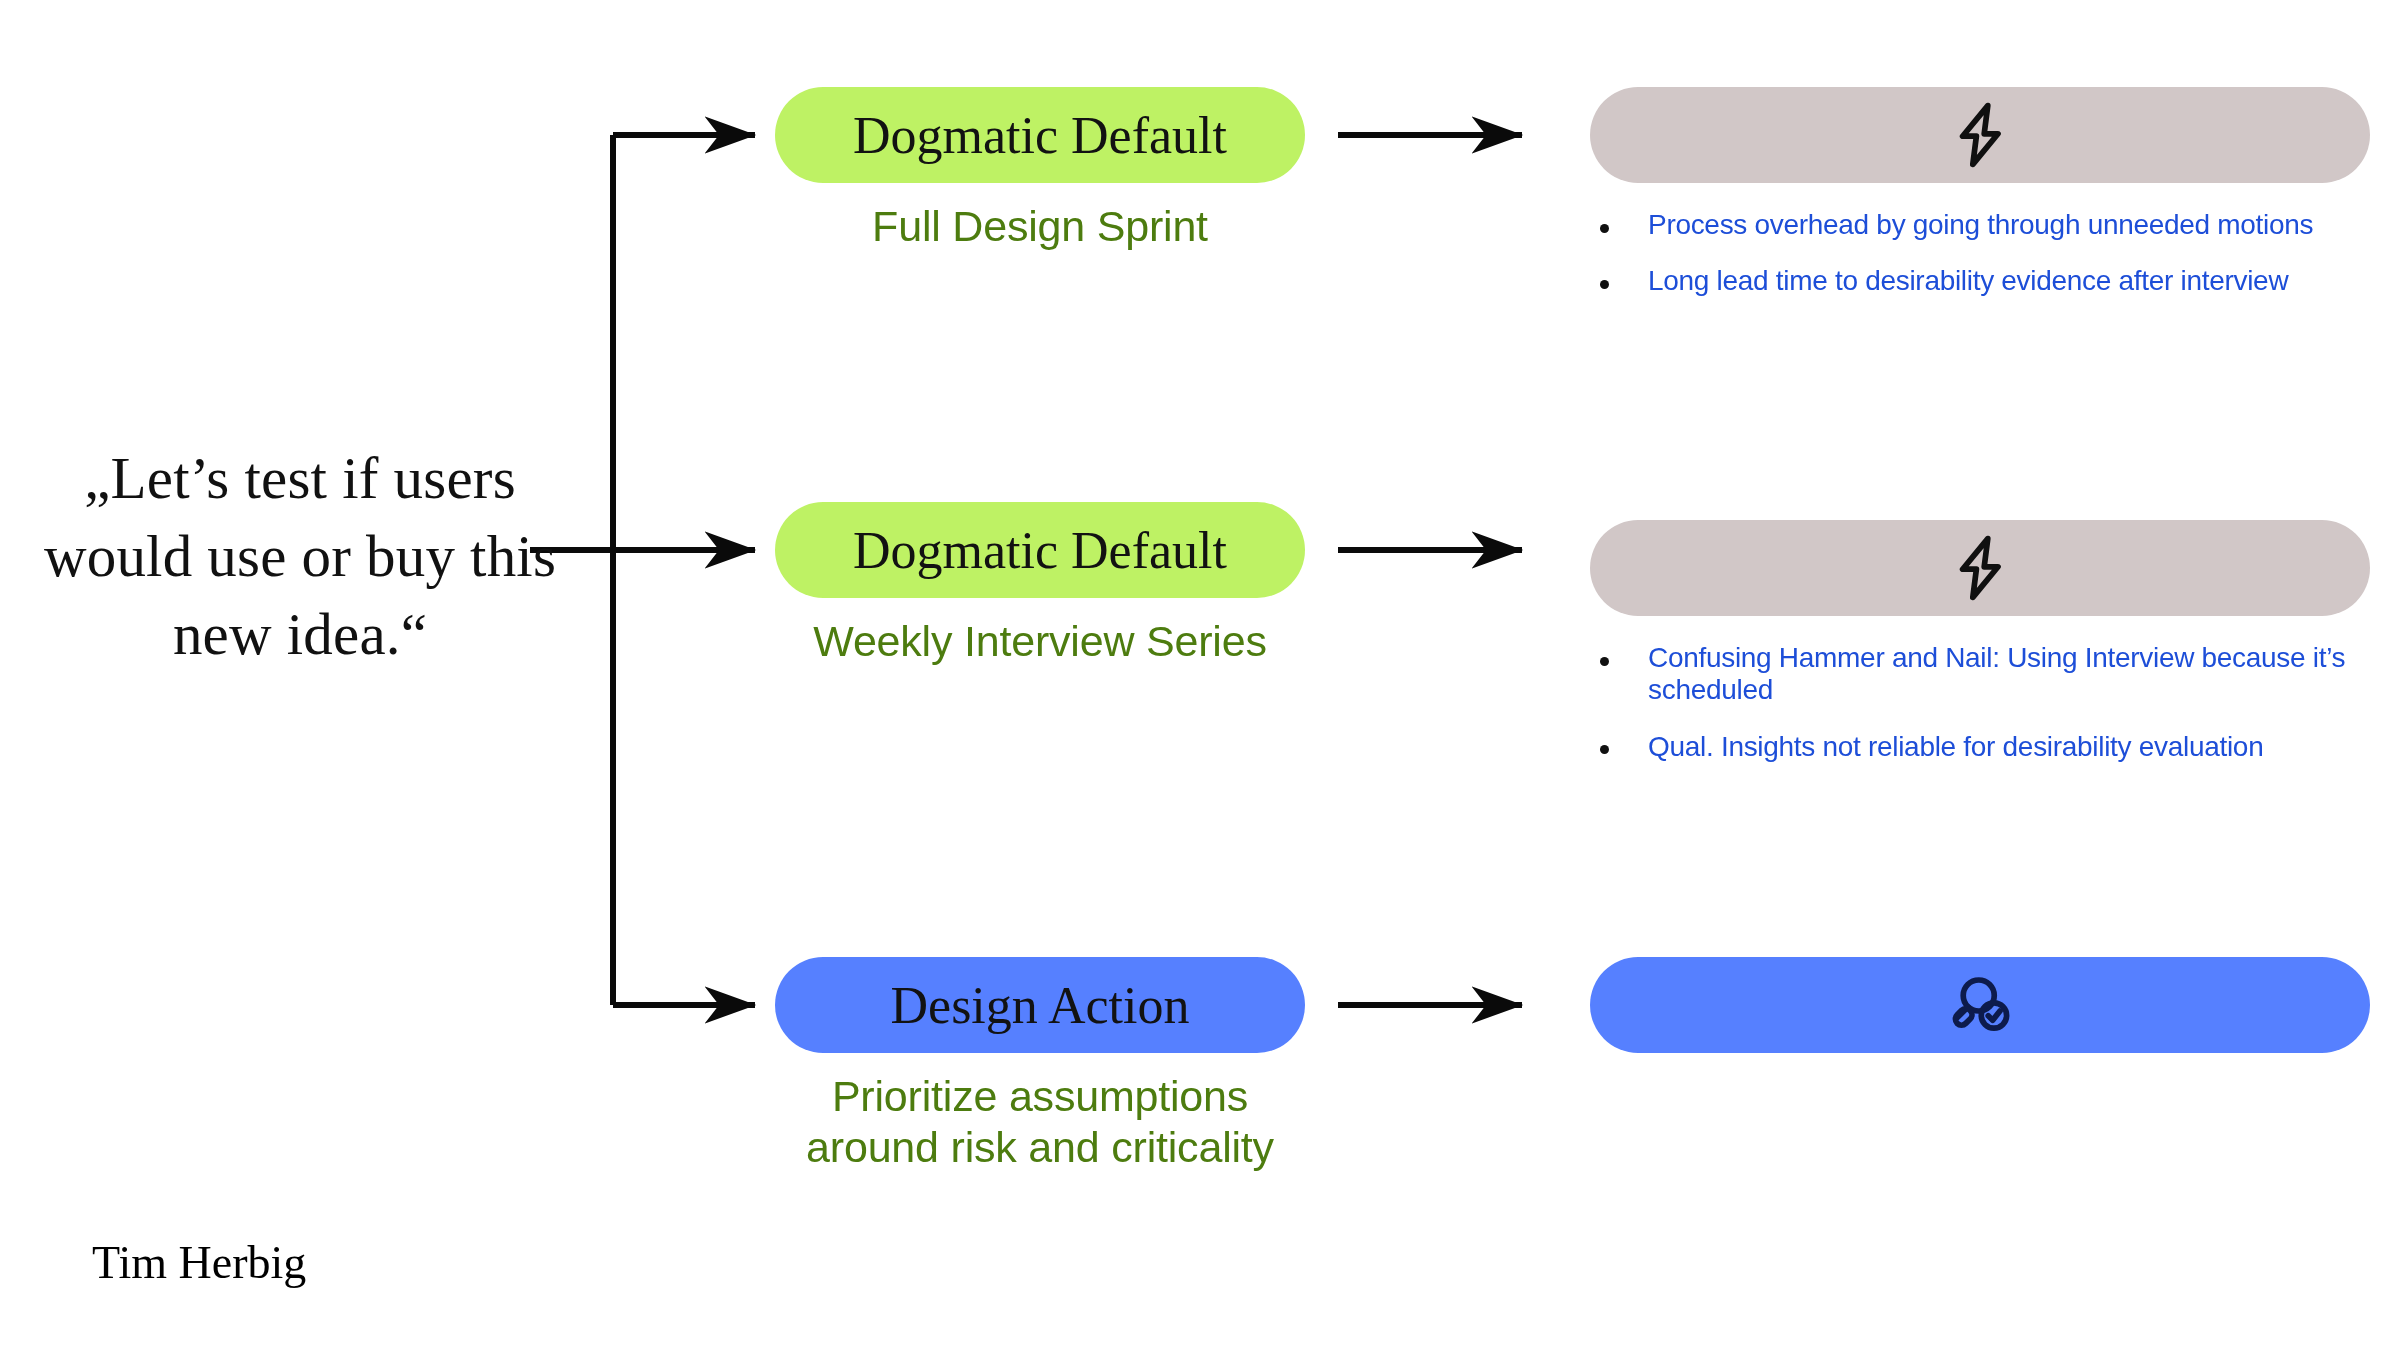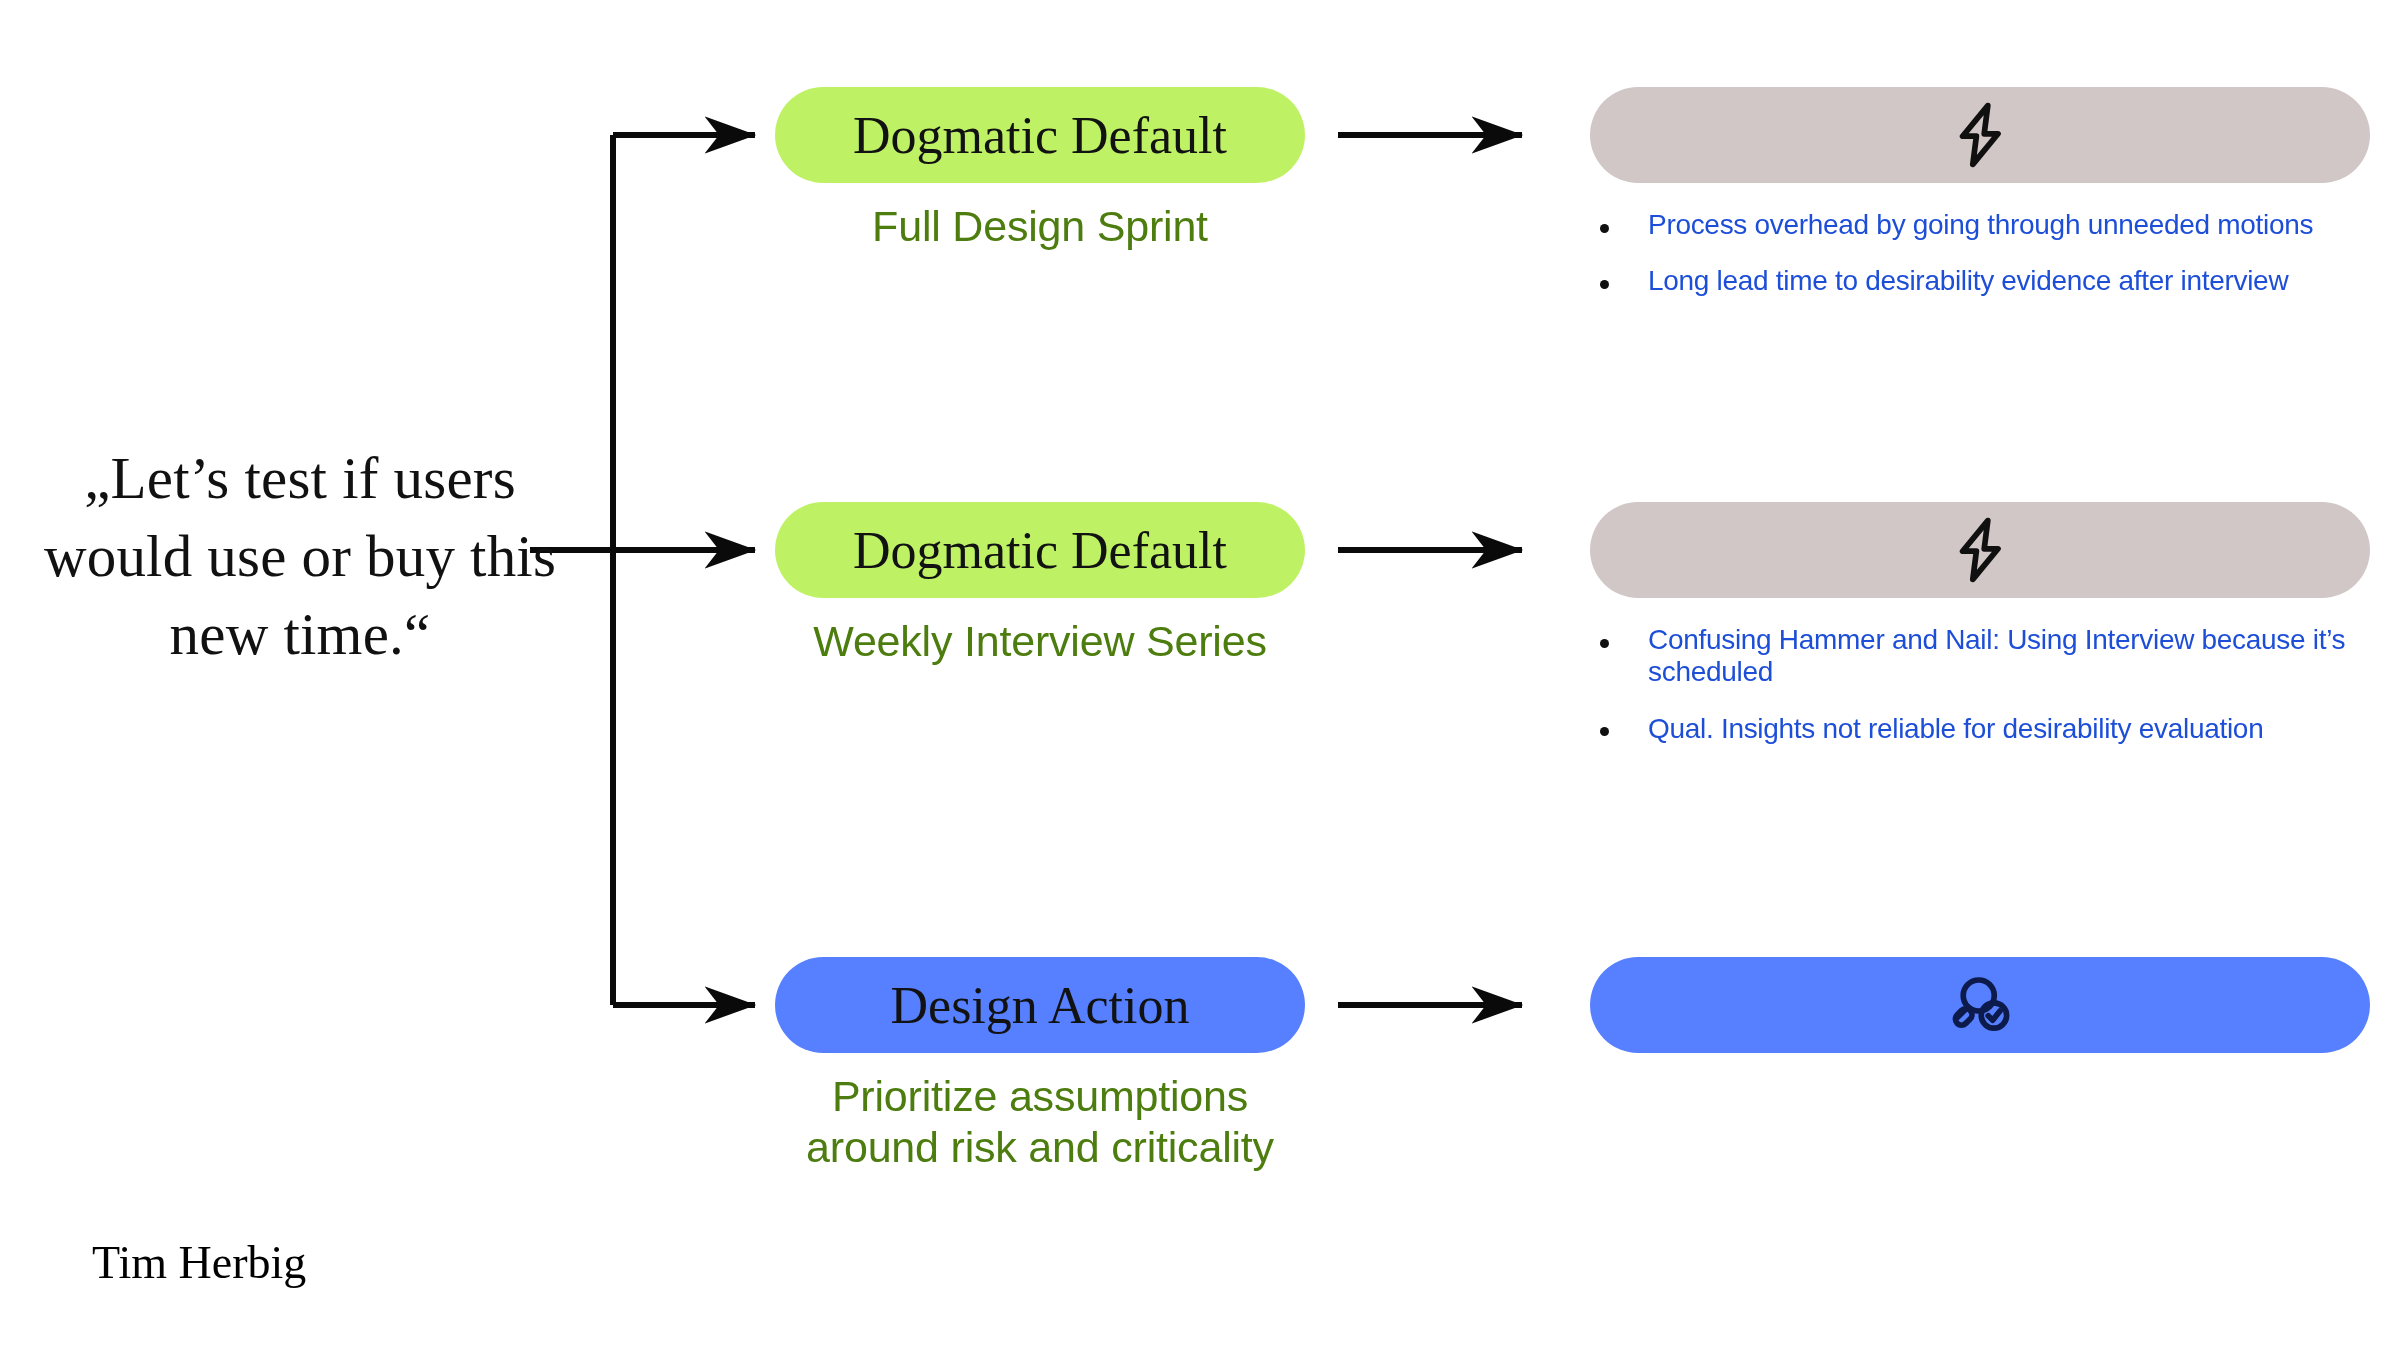--- a/index.html
+++ b/index.html
@@ -153,21 +153,21 @@
 
     <path d="M613,550 L755,550" stroke="#0a0a0a" stroke-width="6" fill="none" marker-end="url(#arrowhead)"></path>
 
     <path d="M613,1005 L755,1005" stroke="#0a0a0a" stroke-width="6" fill="none" marker-end="url(#arrowhead)"></path>
 
     <path d="M1338,135 L1522,135" stroke="#0a0a0a" stroke-width="6" fill="none" marker-end="url(#arrowhead)"></path>
     <path d="M1338,550 L1522,550" stroke="#0a0a0a" stroke-width="6" fill="none" marker-end="url(#arrowhead)"></path>
     <path d="M1338,1005 L1522,1005" stroke="#0a0a0a" stroke-width="6" fill="none" marker-end="url(#arrowhead)"></path>
   </svg>
 
-  <div class="quote">„Let’s test if users would use or buy this new time.“</div>
+  <div class="quote">„Let’s test if users would use or buy this new idea.“</div>
 
   <div class="author">Tim Herbig</div>
 
   <div class="node" style="top:87px">
     <div class="pill taupe">Dogmatic Default</div>
     <div class="caption">Full Design Sprint</div>
   </div>
 
   <div class="outcome" style="top:87px">
     <div class="badge taupe">
@@ -187,21 +187,21 @@
         <span>Long lead time to desirability evidence after interview</span>
       </li>
     </ul>
   </div>
 
   <div class="node" style="top:502px">
     <div class="pill taupe">Dogmatic Default</div>
     <div class="caption">Weekly Interview Series</div>
   </div>
 
-  <div class="outcome" style="top:502px">
+  <div class="outcome" style="top:520px">
     <div class="badge taupe">
       <span>
         <svg width="72" height="72" viewBox="0 0 24 24" fill="none" stroke="#101010" stroke-width="1.9" stroke-linecap="round" stroke-linejoin="round">
           <path d="M14.6 2.2 L6.2 12.4 h4.6 l-1.2 9.4 L18.0 11.6 h-4.6 z"></path>
         </svg>
       </span>
     </div>
     <ul class="bullets">
       <li>
         <span class="dot"></span>

